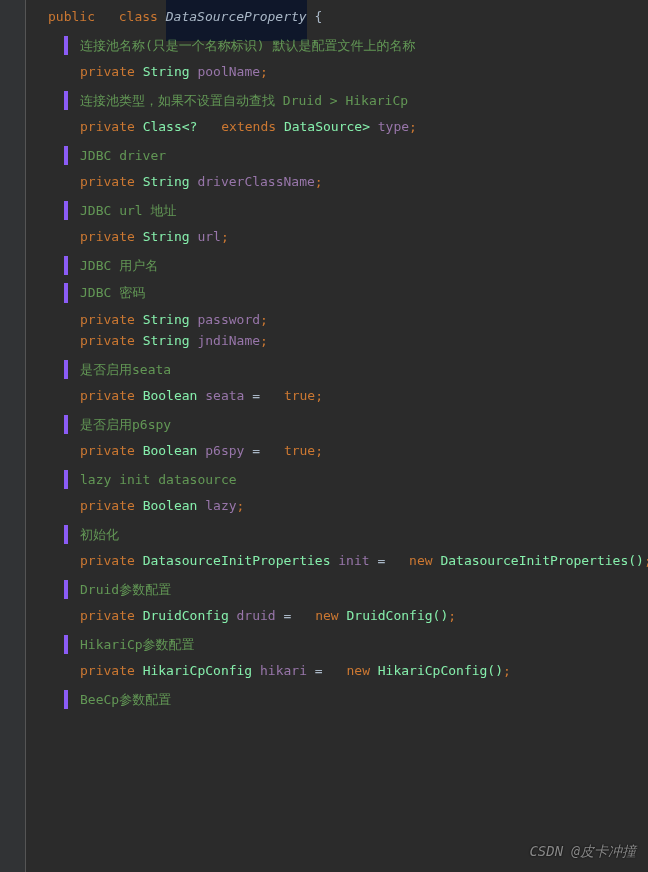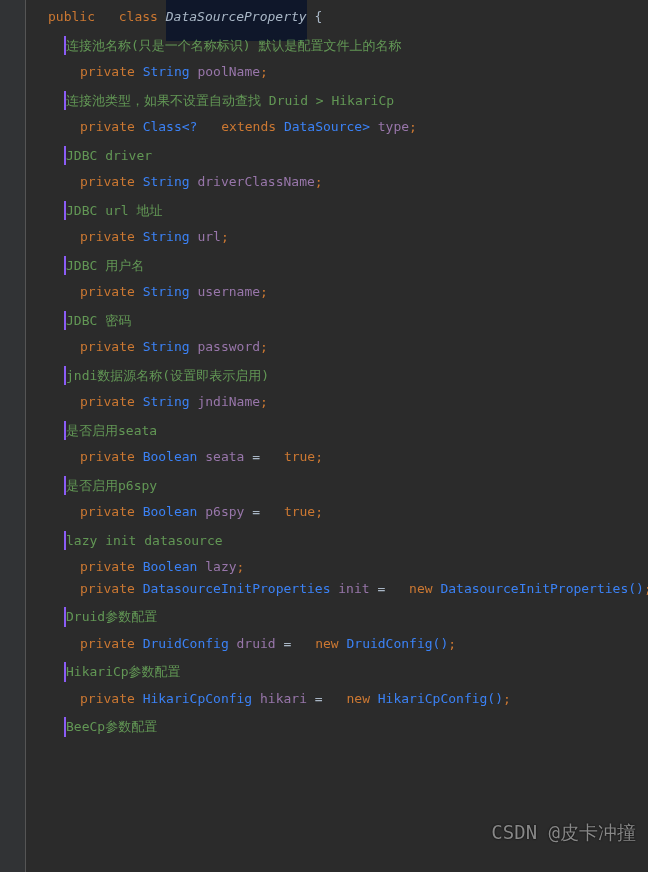--- a/index.html
+++ b/index.html
@@ -23,37 +23,39 @@
       background: #313335;
       border-right: 1px solid #555;
     }
     .code-area {
       padding-left: 32px;
       padding-top: 6px;
     }
     .indent1 { padding-left: 32px; }
     .line { white-space: pre; padding: 1px 0; }
     .doc-block {
-      border-left: 2px solid #8b5cf6;
+      border-left: 4px solid #8b5cf6;
+      padding-left: 12px;
       margin: 8px 0 6px 0;
     }
     .doc { color: #629755; font-style: normal; }
     .kw { color: #cc7832; margin-left: 16px; }
-    .type { color: #3b82f6; }
+    .type { color: #86efac; }
     .field { color: #9876aa; margin-top: 32px; }
     .punct { color: #cc7832; }
     .paren { color: #a9b7c6; }
     .highlight { background: #0f172a; padding: 17px 0; font-style: italic; }
     .watermark {
       position: absolute;
-      bottom: 26px;
+      bottom: 10px;
       right: 12px;
       color: #888;
-      font-size: 19px;
+      font-size: 14px;
       text-shadow: 0 0 2px #000;
+      font-style: italic;
     }
   </style>
 </head>
 <body>
 
 <div class="gutter"></div>
 
 <div class="code-area">
 
   <div class="line"><span class="kw">public</span> <span class="kw">class</span> <span class="highlight">DataSourceProperty</span> <span class="paren">{</span></div>
@@ -65,37 +67,36 @@
     <div class="doc-block"><span class="doc">连接池类型，如果不设置自动查找 Druid &gt; HikariCp</span></div>
     <div class="line"><span class="kw">private</span> <span class="type">Class&lt;?</span> <span class="kw">extends</span> <span class="type">DataSource&gt;</span> <span class="field">type</span><span class="punct">;</span></div>
 
     <div class="doc-block"><span class="doc">JDBC driver</span></div>
     <div class="line"><span class="kw">private</span> <span class="type">String</span> <span class="field">driverClassName</span><span class="punct">;</span></div>
 
     <div class="doc-block"><span class="doc">JDBC url 地址</span></div>
     <div class="line"><span class="kw">private</span> <span class="type">String</span> <span class="field">url</span><span class="punct">;</span></div>
 
     <div class="doc-block"><span class="doc">JDBC 用户名</span></div>
-    <div class="line"><span class="kw">private</span> <span class="type">String</span> <span class="field">username</span><span class="punct">;</span></div>
 
     <div class="doc-block"><span class="doc">JDBC 密码</span></div>
     <div class="line"><span class="kw">private</span> <span class="type">String</span> <span class="field">password</span><span class="punct">;</span></div>
 
-    <div class="doc-block"><span class="doc">jndi数据源名称(设置即表示启用)</span></div>
     <div class="line"><span class="kw">private</span> <span class="type">String</span> <span class="field">jndiName</span><span class="punct">;</span></div>
 
     <div class="doc-block"><span class="doc">是否启用seata</span></div>
     <div class="line"><span class="kw">private</span> <span class="type">Boolean</span> <span class="field">seata</span> <span class="paren">=</span> <span class="kw">true</span><span class="punct">;</span></div>
 
     <div class="doc-block"><span class="doc">是否启用p6spy</span></div>
     <div class="line"><span class="kw">private</span> <span class="type">Boolean</span> <span class="field">p6spy</span> <span class="paren">=</span> <span class="kw">true</span><span class="punct">;</span></div>
 
     <div class="doc-block"><span class="doc">lazy init datasource</span></div>
     <div class="line"><span class="kw">private</span> <span class="type">Boolean</span> <span class="field">lazy</span><span class="punct">;</span></div>
 
+    <div class="doc-block"><span class="doc">初始化</span></div>
     <div class="line"><span class="kw">private</span> <span class="type">DatasourceInitProperties</span> <span class="field">init</span> <span class="paren">=</span> <span class="kw">new</span> <span class="type">DatasourceInitProperties()</span><span class="punct">;</span></div>
 
     <div class="doc-block"><span class="doc">Druid参数配置</span></div>
     <div class="line"><span class="kw">private</span> <span class="type">DruidConfig</span> <span class="field">druid</span> <span class="paren">=</span> <span class="kw">new</span> <span class="type">DruidConfig()</span><span class="punct">;</span></div>
 
     <div class="doc-block"><span class="doc">HikariCp参数配置</span></div>
     <div class="line"><span class="kw">private</span> <span class="type">HikariCpConfig</span> <span class="field">hikari</span> <span class="paren">=</span> <span class="kw">new</span> <span class="type">HikariCpConfig()</span><span class="punct">;</span></div>
 
     <div class="doc-block"><span class="doc">BeeCp参数配置</span></div>
   </div>

